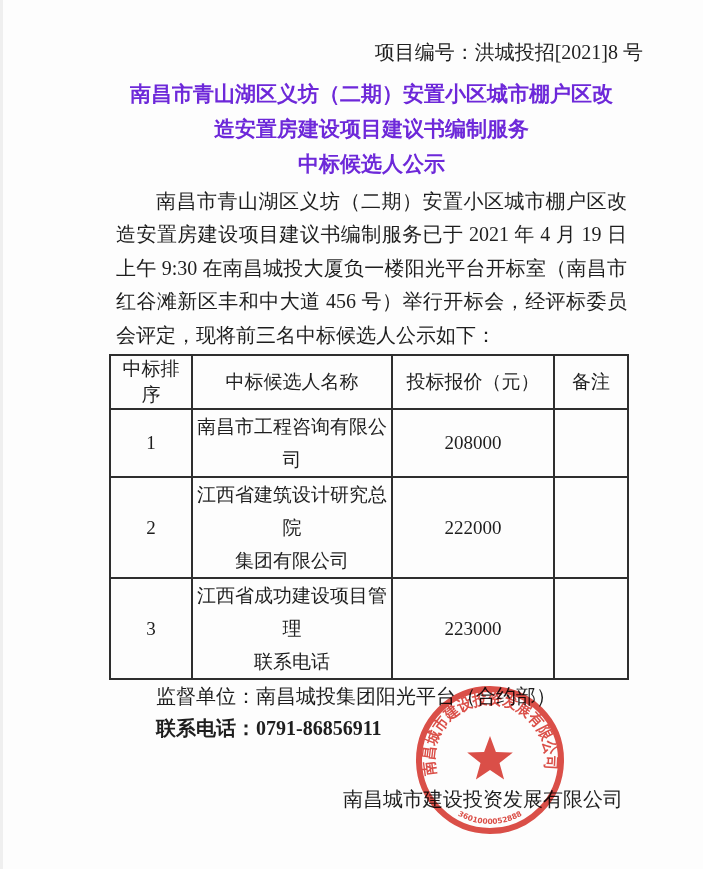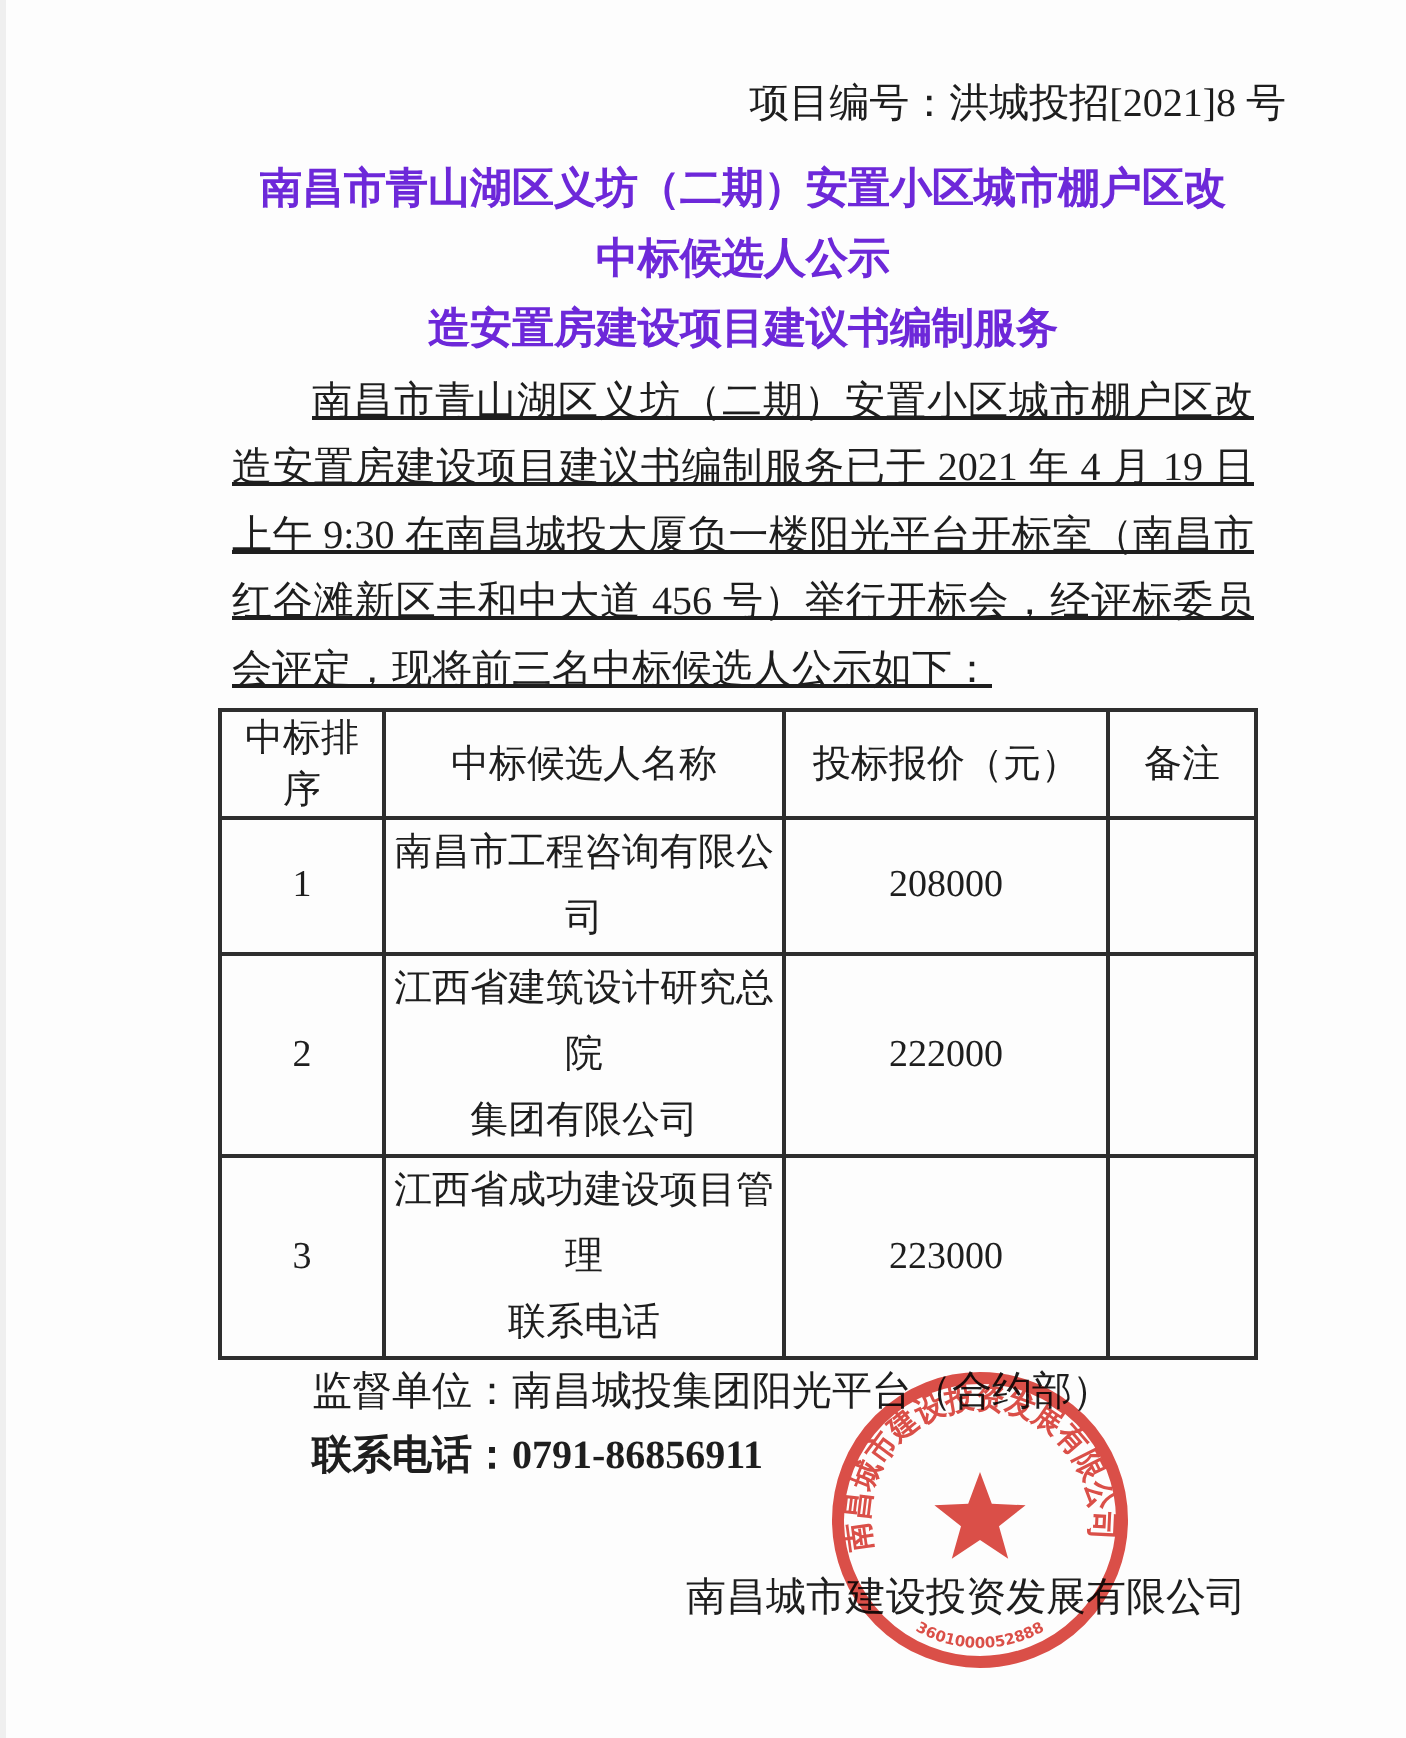--- a/index.html
+++ b/index.html
@@ -43,21 +43,20 @@
     color:#6d28d9;
   }
   .intro {
     margin:3px 0 0 0;
     font-size:20px;
     line-height:33.4px;
     text-align:justify;
     text-indent:2em;
     height:167px;
     overflow:hidden;
-    text-decoration:underline;
   }
   table.bid-table {
     border-collapse:collapse;
     table-layout:fixed;
     margin:2px 0 0 -7px; 
     width:518px;
     font-size:19px;
   }
   table.bid-table td, table.bid-table th {
     border:2px solid #2e2e2e;
@@ -115,22 +114,22 @@
 <div class="page">
   <div class="scan-edge-left"></div>
   <div class="scan-edge-right"></div>
 
   <div class="content">
 
     <div class="project-number">项目编号：洪城投招[2021]8 号</div>
 
     <div class="doc-title">
       <div>南昌市青山湖区义坊（二期）安置小区城市棚户区改</div>
+      <div>造安置房建设项目建议书编制服务</div>
       <div>中标候选人公示</div>
-      <div>造安置房建设项目建议书编制服务</div>
     </div>
 
     <p class="intro">南昌市青山湖区义坊（二期）安置小区城市棚户区改造安置房建设项目建议书编制服务已于 2021 年 4 月 19 日上午 9:30 在南昌城投大厦负一楼阳光平台开标室（南昌市红谷滩新区丰和中大道 456 号）举行开标会，经评标委员会评定，现将前三名中标候选人公示如下：</p>
 
     <table class="bid-table">
       <colgroup>
         <col class="c-rank">
           <col class="c-name">
           <col class="c-price">
           <col class="c-note">

